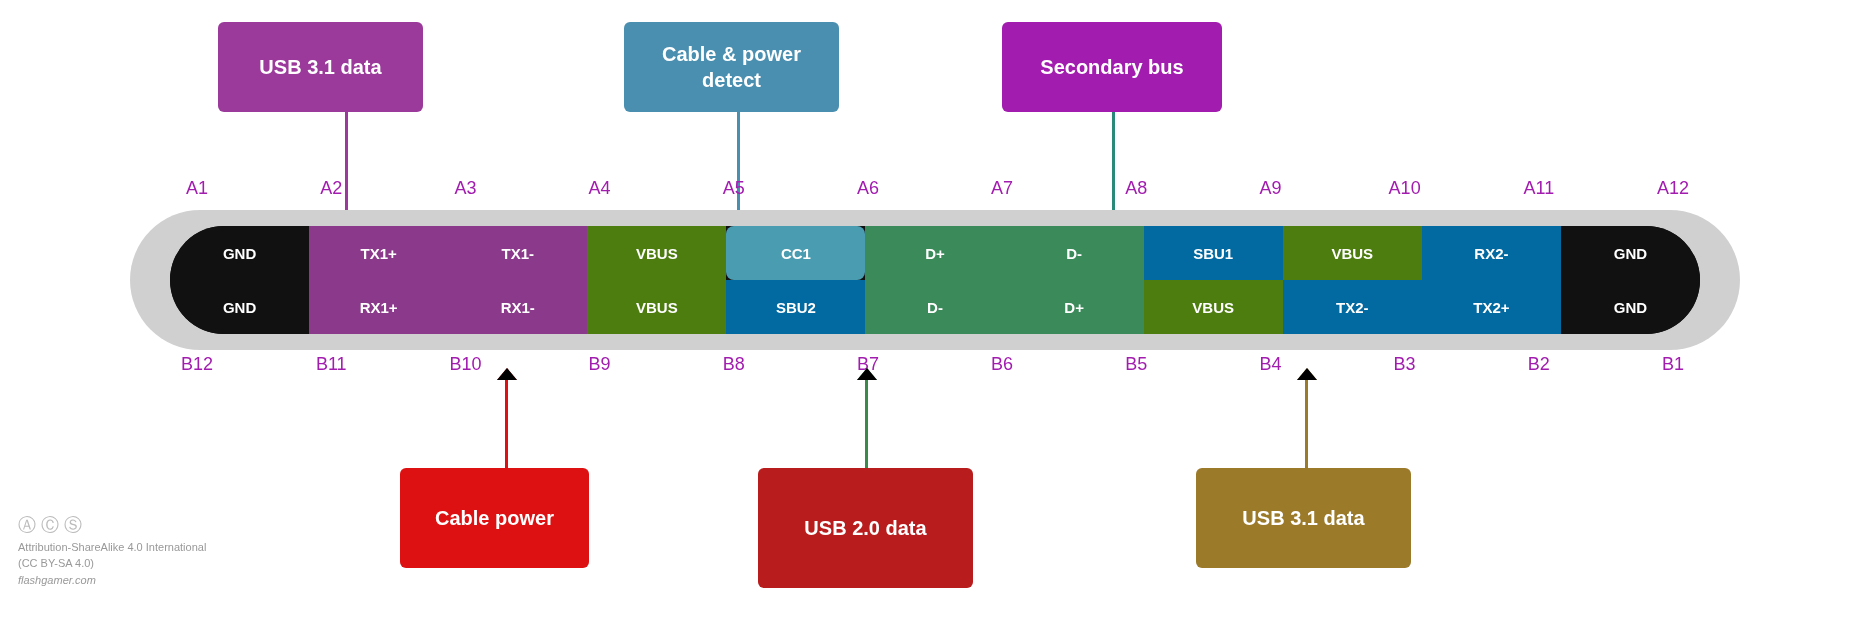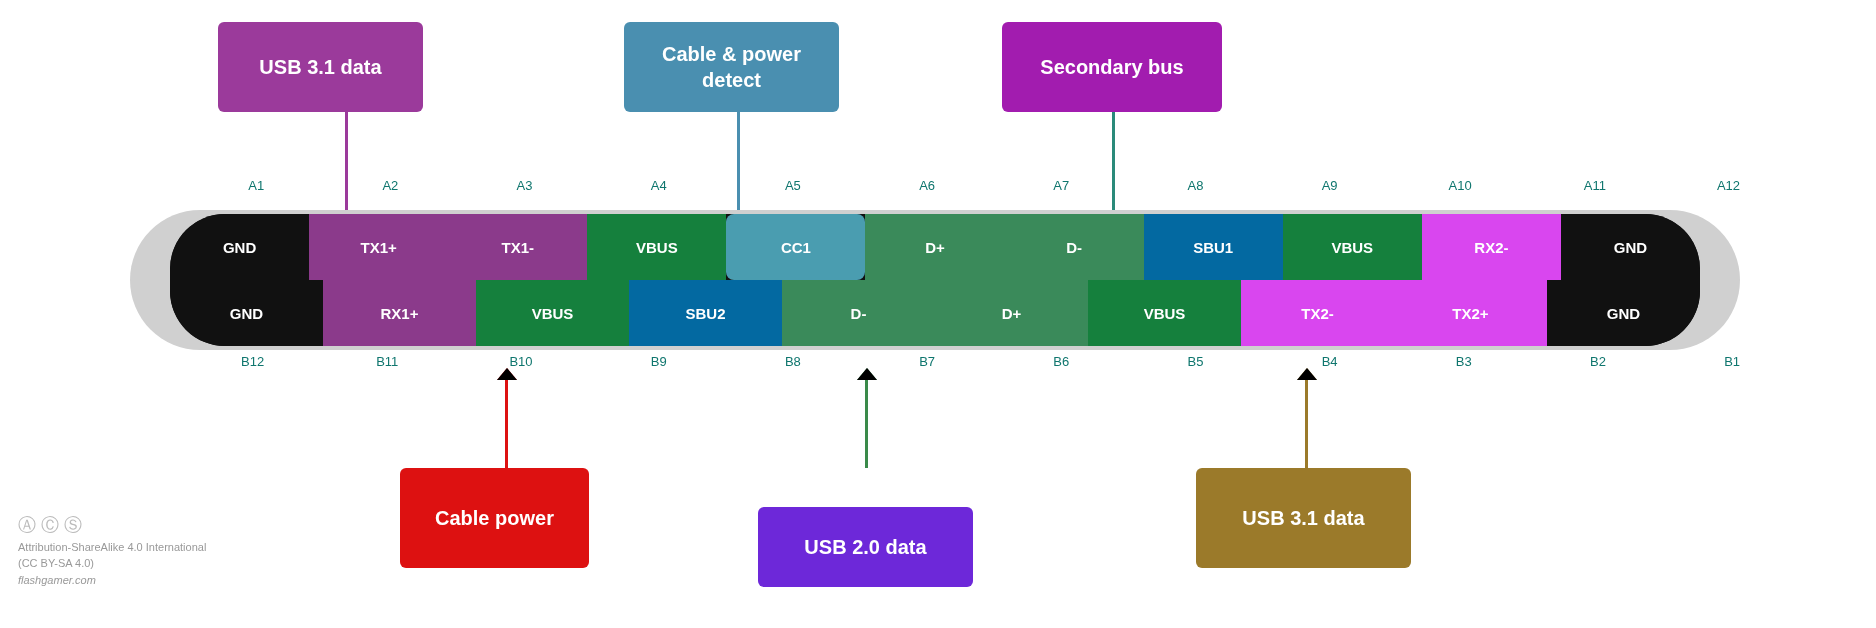--- a/index.html
+++ b/index.html
@@ -25,21 +25,21 @@
       width: 1610px;
       height: 140px;
       background: #d0d0d0;
       border-radius: 70px;
       display: flex;
       align-items: center;
       justify-content: center;
     }
     .connector-inner {
       width: 1530px;
-      height: 132px;
+      height: 108px;
       background: #111;
       border-radius: 55px;
       display: flex;
       flex-direction: column;
       overflow: hidden;
     }
     .pin-row {
       display: flex;
       flex: 1;
       align-items: center;
@@ -49,48 +49,48 @@
       align-items: center;
       justify-content: center;
       height: 100%;
       font-size: 15px;
       font-weight: bold;
       color: #fff;
       flex: 1;
     }
     .pin.black { background: #111; }
     .pin.purple { background: #8B3A8B; }
-    .pin.red-pin { background: #15803d; }
+    .pin.red-pin { background: #4d7c0f; }
     .pin.teal-cc { background: #4a9db0; border-radius: 8px; }
     .pin.green-d { background: #3a8a5a; }
     .pin.teal-sbu { background: #0369a1; }
-    .pin.orange-rx { background: #d946ef; }
+    .pin.orange-rx { background: #0369a1; }
 
     
     .pin-labels-top {
       position: absolute;
       left: 130px;
       top: 178px;
       width: 1610px;
       display: flex;
       align-items: center;
     }
     .pin-labels-bottom {
       position: absolute;
       left: 130px;
       top: 354px;
       width: 1610px;
       display: flex;
       align-items: center;
     }
     .label-cell {
       flex: 1;
-      text-align: right;
-      font-size: 13px;
-      color: #0f766e;
+      text-align: center;
+      font-size: 18px;
+      color: #a21caf;
     }
 
     
     .annot-box {
       position: absolute;
       border-radius: 6px;
       display: flex;
       align-items: center;
       justify-content: center;
       text-align: center;
@@ -206,20 +206,21 @@
         <div class="pin green-d">D-</div>
         <div class="pin teal-sbu">SBU1</div>
         <div class="pin red-pin">VBUS</div>
         <div class="pin orange-rx">RX2-</div>
         <div class="pin black">GND</div>
       </div>
 
       <div class="pin-row">
         <div class="pin black">GND</div>
         <div class="pin purple">RX1+</div>
+        <div class="pin purple">RX1-</div>
         <div class="pin red-pin">VBUS</div>
         <div class="pin teal-sbu">SBU2</div>
         <div class="pin green-d">D-</div>
         <div class="pin green-d">D+</div>
         <div class="pin red-pin">VBUS</div>
         <div class="pin orange-rx">TX2-</div>
         <div class="pin orange-rx">TX2+</div>
         <div class="pin black">GND</div>
       </div>
     </div>
@@ -249,21 +250,21 @@
   </div>
 
   <div class="arrow arrow-up" style="left:1305px; top:378px; height:90px; background:#9B7A2A; width:3px;">
     <div style="position:absolute; top:-10px; left:-8px; border-left:10px solid transparent; border-right:10px solid transparent; border-bottom:12px solid #9B7A2A;"></div>
   </div>
 
   <div class="annot-box" style="left:400px; top:468px; width:189px; height:100px; background:#dd1111;">
     <span>Cable power</span>
   </div>
 
-  <div class="annot-box" style="left:758px; top:468px; width:215px; height:80px; background:#6d28d9;margin-top:39px;">
+  <div class="annot-box" style="left:758px; top:468px; width:215px; height:120px; background:#b91c1c;">
     <span>USB 2.0 data</span>
   </div>
 
   <div class="annot-box" style="left:1196px; top:468px; width:215px; height:100px; background:#9B7A2A;">
     <span>USB 3.1 data</span>
   </div>
 
   <div class="license">
     <div class="cc-icons">Ⓐ Ⓒ Ⓢ</div>
     <div>Attribution-ShareAlike 4.0 International</div>

